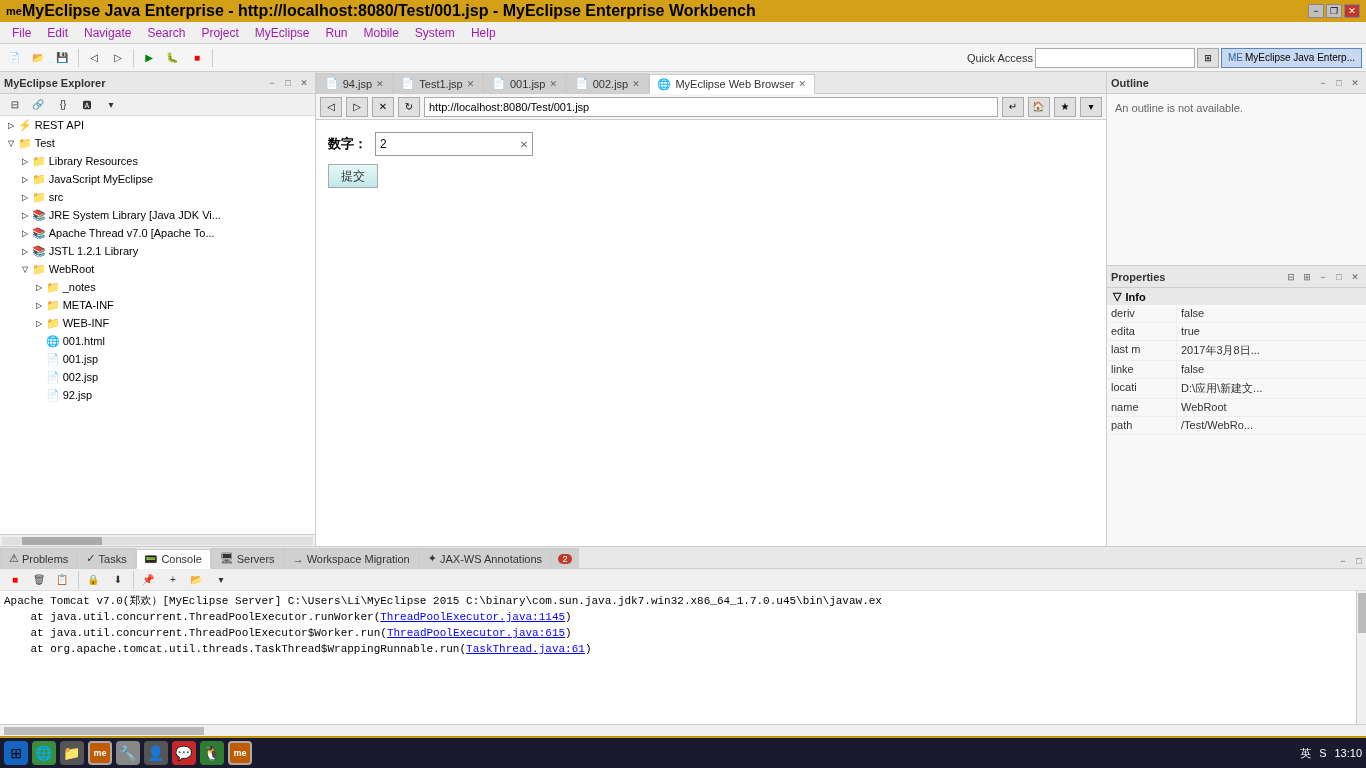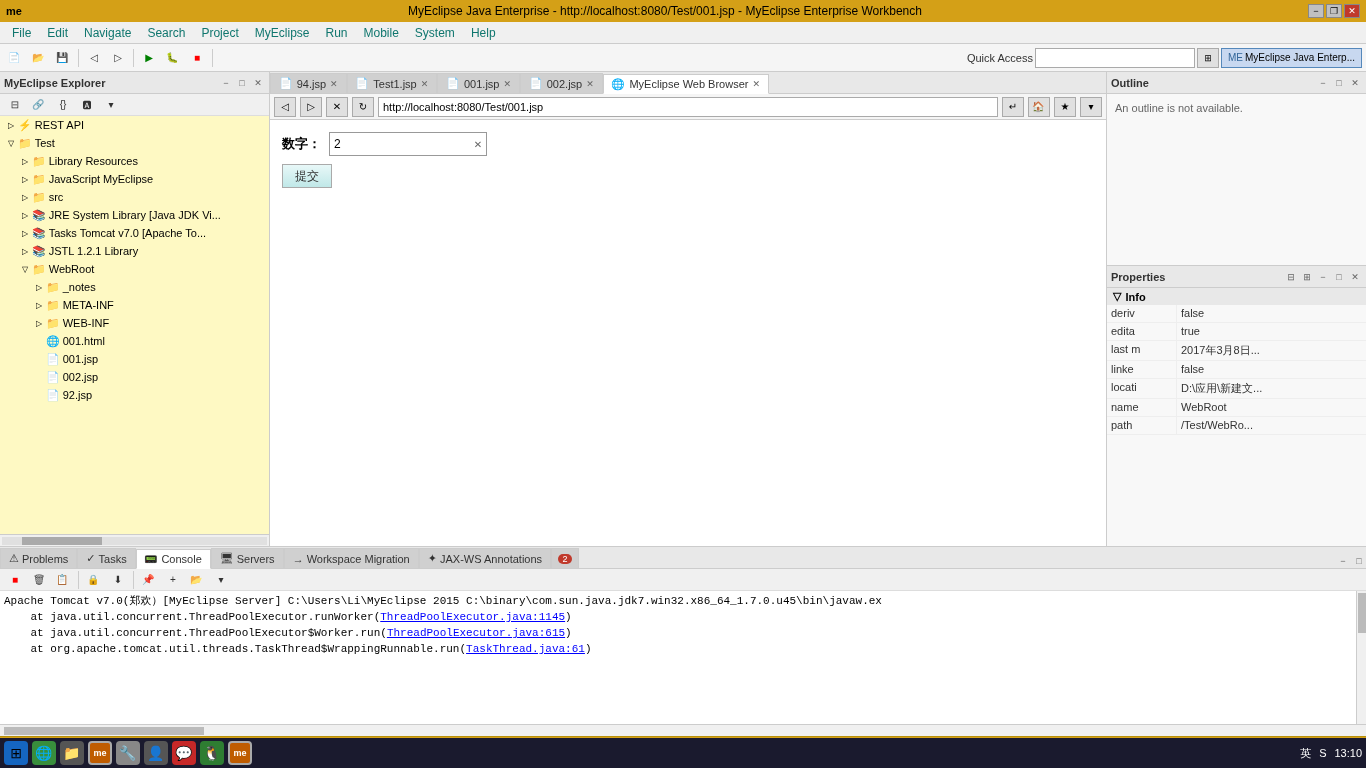--- a/index.html
+++ b/index.html
@@ -10,42 +10,42 @@
       background: #d4a017;
       height: 22px;
       display: flex;
       align-items: center;
       justify-content: space-between;
       padding: 0 6px;
       color: #000;
       font-size: 11px;
     }
     .title-bar-left { display: flex; align-items: center; gap: 4px; }
-    .title-bar-title { flex: 1; text-align: center; font-size: 12px; }
+    .title-bar-title { flex: 1; text-align: left; font-size: 16px; font-weight: bold; }
     .title-bar-controls { display: flex; gap: 2px; }
     .title-btn {
       width: 16px; height: 14px; border: 1px solid #888; background: #c0c0c0;
       font-size: 9px; cursor: pointer; display: flex; align-items: center; justify-content: center;
     }
     .title-btn.close { background: #c0392b; color: white; }
 
     
     .menu-bar {
       background: #f0f0f0;
       height: 22px;
       display: flex;
       align-items: center;
       border-bottom: 1px solid #ccc;
       padding: 0 4px;
     }
     .menu-item {
       padding: 2px 8px;
       font-size: 12px;
       cursor: pointer;
-      color: #0f766e;
+      color: #a21caf;
     }
 
     
     .toolbar {
       background: #f5f5f5;
       height: 28px;
       border-bottom: 1px solid #ccc;
       display: flex;
       align-items: center;
       padding: 0 4px;
@@ -72,22 +72,22 @@
     }
 
     
     .main-layout {
       display: flex;
       height: calc(768px - 22px - 22px - 28px - 28px - 30px);
     }
 
     
     .left-panel {
-      width: 270px;
-      background: #fef9c3;
+      width: 316px;
+      background: #ffffff;
       border-right: 1px solid #ccc;
       display: flex;
       flex-direction: column;
     }
 
     
     .panel-header {
       background: #e8e8e8;
       height: 22px;
       display: flex;
@@ -566,21 +566,21 @@
 
       <div class="tree-item" style="padding-left:22px;">
         <span class="tree-arrow">▷</span>
         <span style="margin-right:3px;color:#775500;">📚</span>
         <span>JRE System Library [Java JDK Vi...</span>
       </div>
 
       <div class="tree-item" style="padding-left:22px;">
         <span class="tree-arrow">▷</span>
         <span style="margin-right:3px;color:#775500;">📚</span>
-        <span>Tasks Tomcat v7.0 [Apache To...</span>
+        <span>Apache Thread v7.0 [Apache To...</span>
       </div>
 
       <div class="tree-item" style="padding-left:22px;">
         <span class="tree-arrow">▷</span>
         <span style="margin-right:3px;color:#775500;">📚</span>
         <span>JSTL 1.2.1 Library</span>
       </div>
 
       <div class="tree-item" style="padding-left:22px;">
         <span class="tree-arrow">▽</span>

